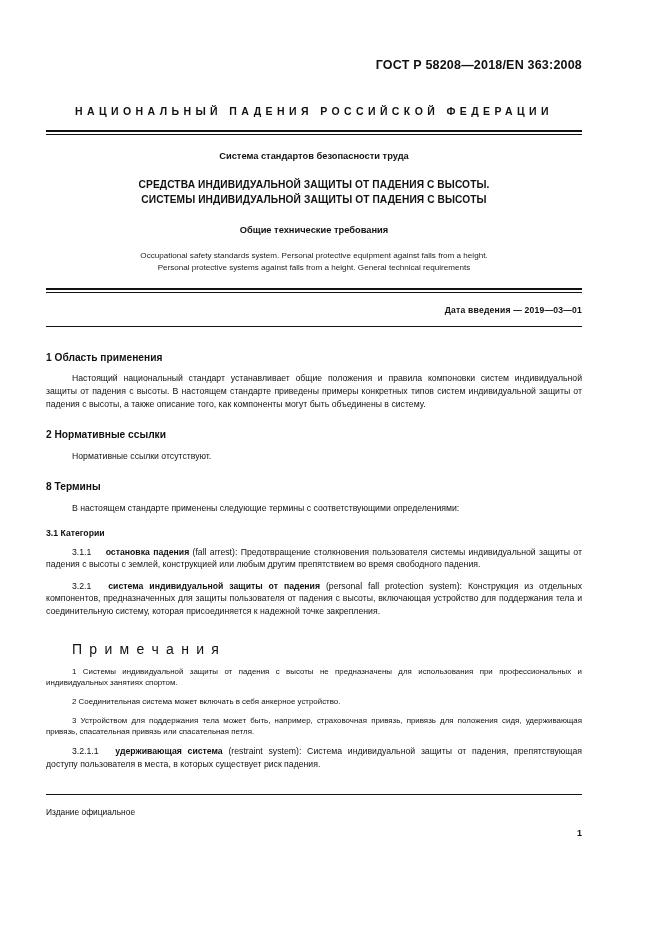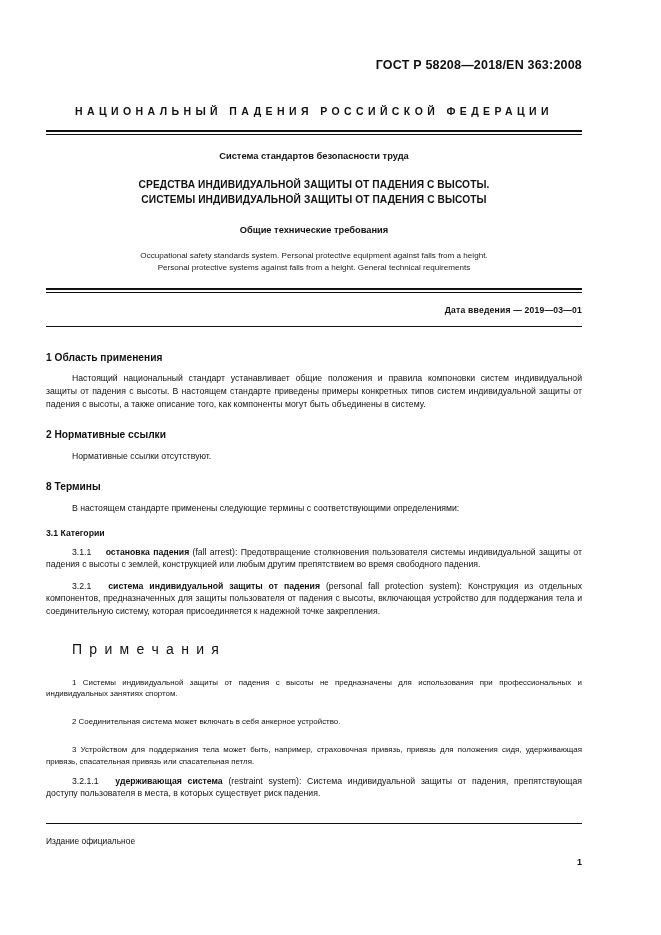--- a/index.html
+++ b/index.html
@@ -137,21 +137,21 @@
     line-height: 1.45;
   }
   .term-para b { font-weight: bold; padding-left: 11px; }
   .notes-title {
     margin-top: 23px;
     text-indent: 26px;
     font-size: 14px;
     letter-spacing: 1.7px;
   }
   .note {
-    margin-top: 17px;
+    margin-top: 6px;
     font-size: 7.9px;
     text-align: justify;
     text-indent: 26px;
     line-height: 1.4;
   }
   .rule-bottom {
     border-top: 1px solid #111;
     margin-top: 23px;
   }
   .footer {

